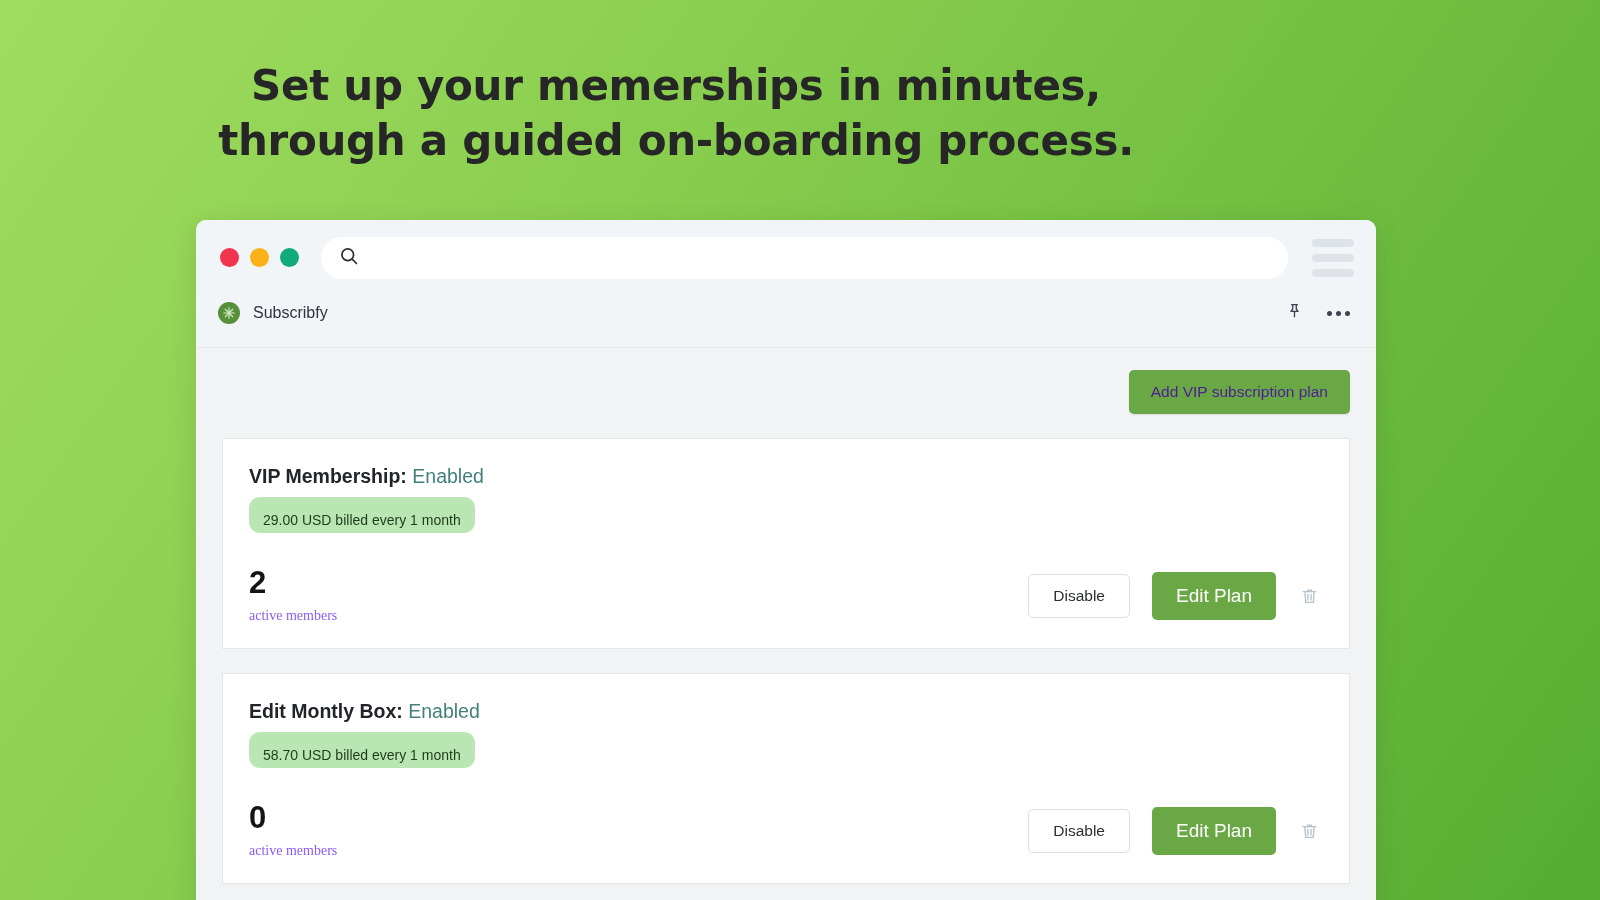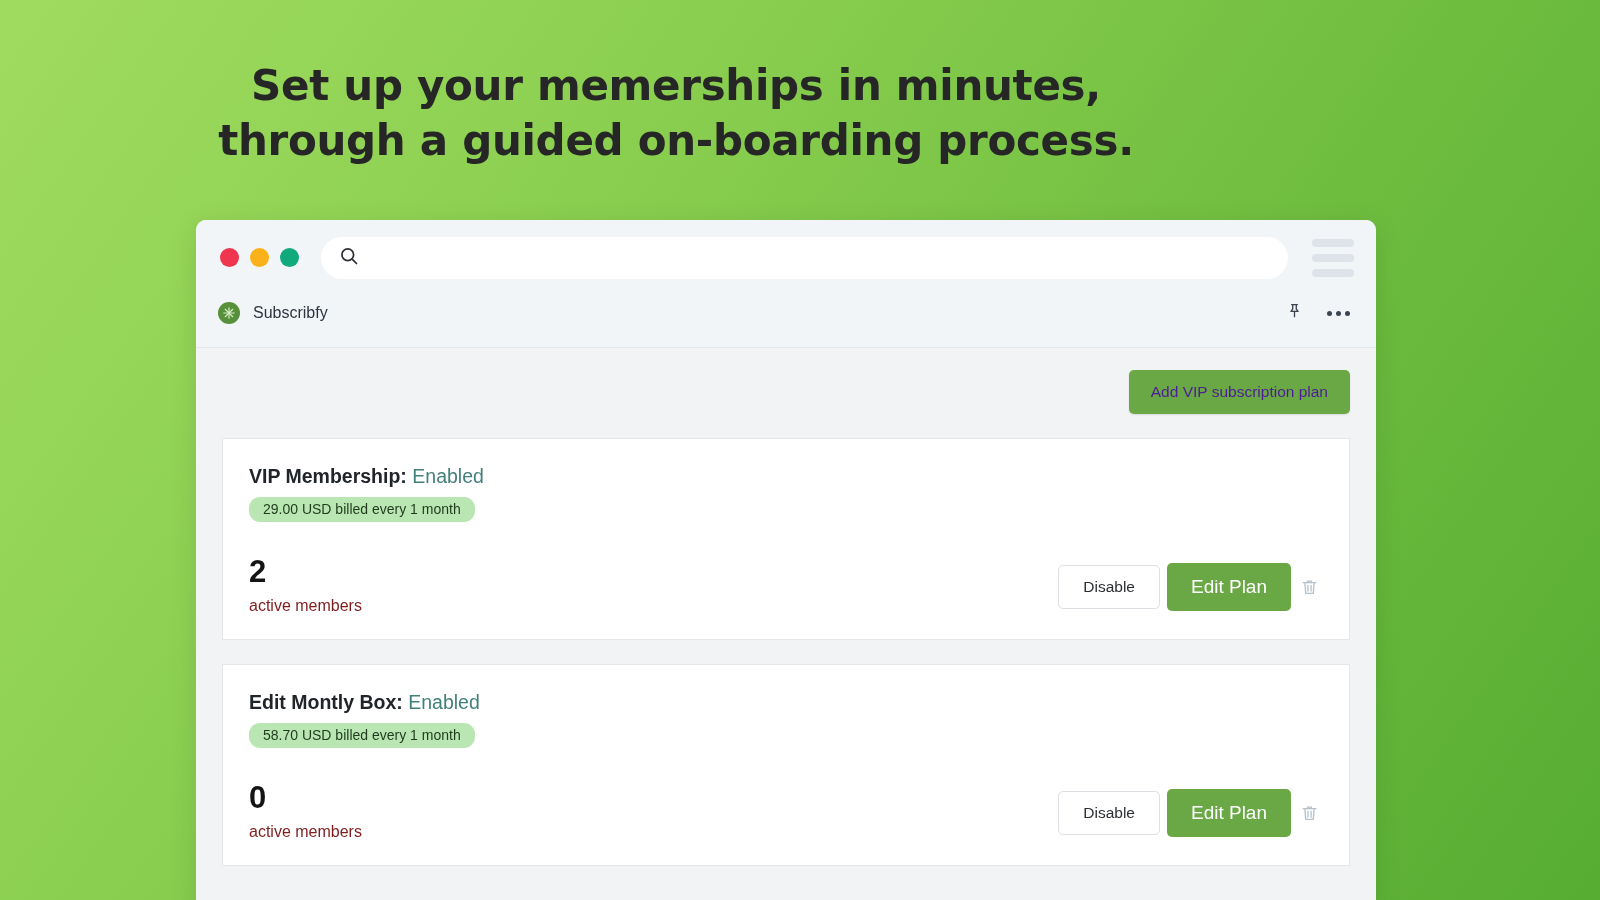--- a/index.html
+++ b/index.html
@@ -186,43 +186,44 @@
   .card-title .status {
     color: #43807b;
     font-weight: normal;
   }
   .badge {
     display: inline-block;
     background: #b9e6b2;
     color: #1f3b1c;
     font-size: 14px;
     border-radius: 11px;
-    padding: 4px 14px 5px 14px;
+    padding: 15px 14px 5px 14px;
   }
   .card-bottom {
     display: flex;
     align-items: flex-end;
     margin-top: 34px;
   }
   .metric-count {
     font-size: 31px;
     font-weight: bold;
     color: #141414;
     line-height: 1;
     margin-bottom: 10px;
   }
   .metric-label {
-    font-size: 16px;
-    color: #7f1d1d;
+    font-size: 14px;
+    color: #8b5cf6;
+    font-family: Liberation Serif, serif;
   }
   .card-actions {
     margin-left: auto;
     display: flex;
     align-items: center;
-    gap: 7px;
+    gap: 22px;
     margin-bottom: 4px;
   }
   .btn-secondary {
     background: #ffffff;
     color: #2b2f33;
     font-size: 15.5px;
     padding: 12px 24px;
     border: 1px solid #dcdfe3;
     border-radius: 5px;
   }

